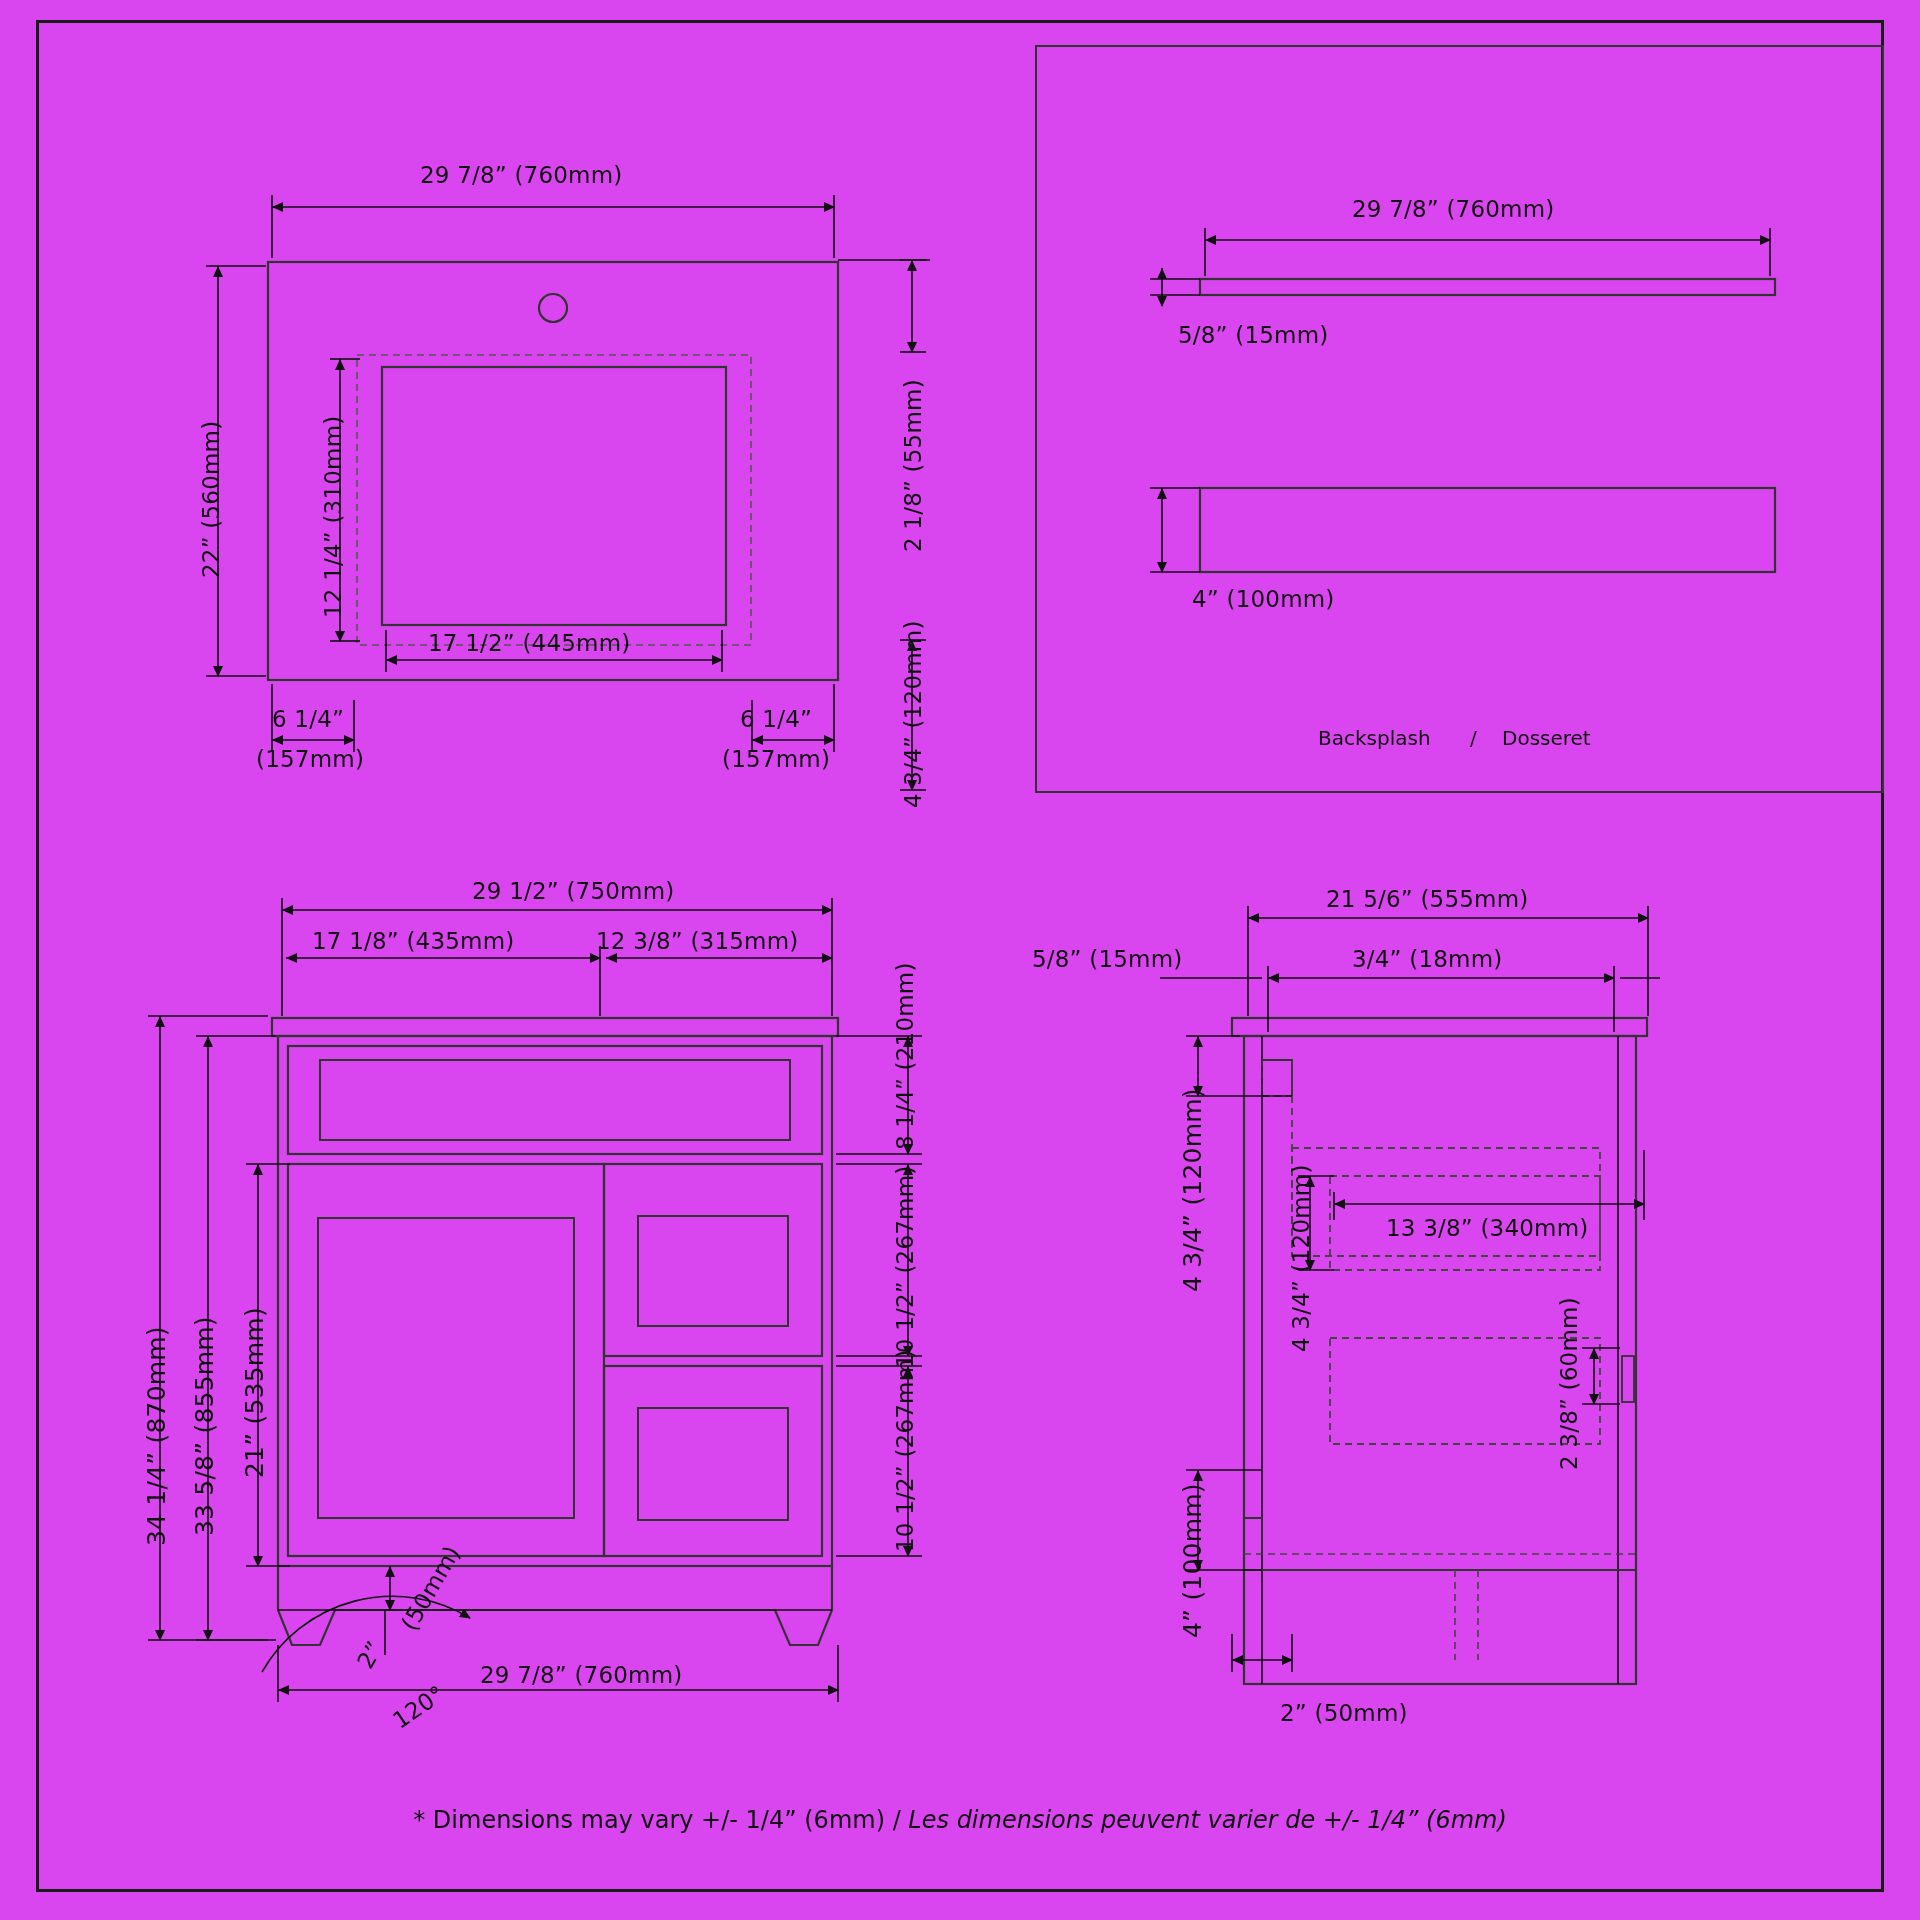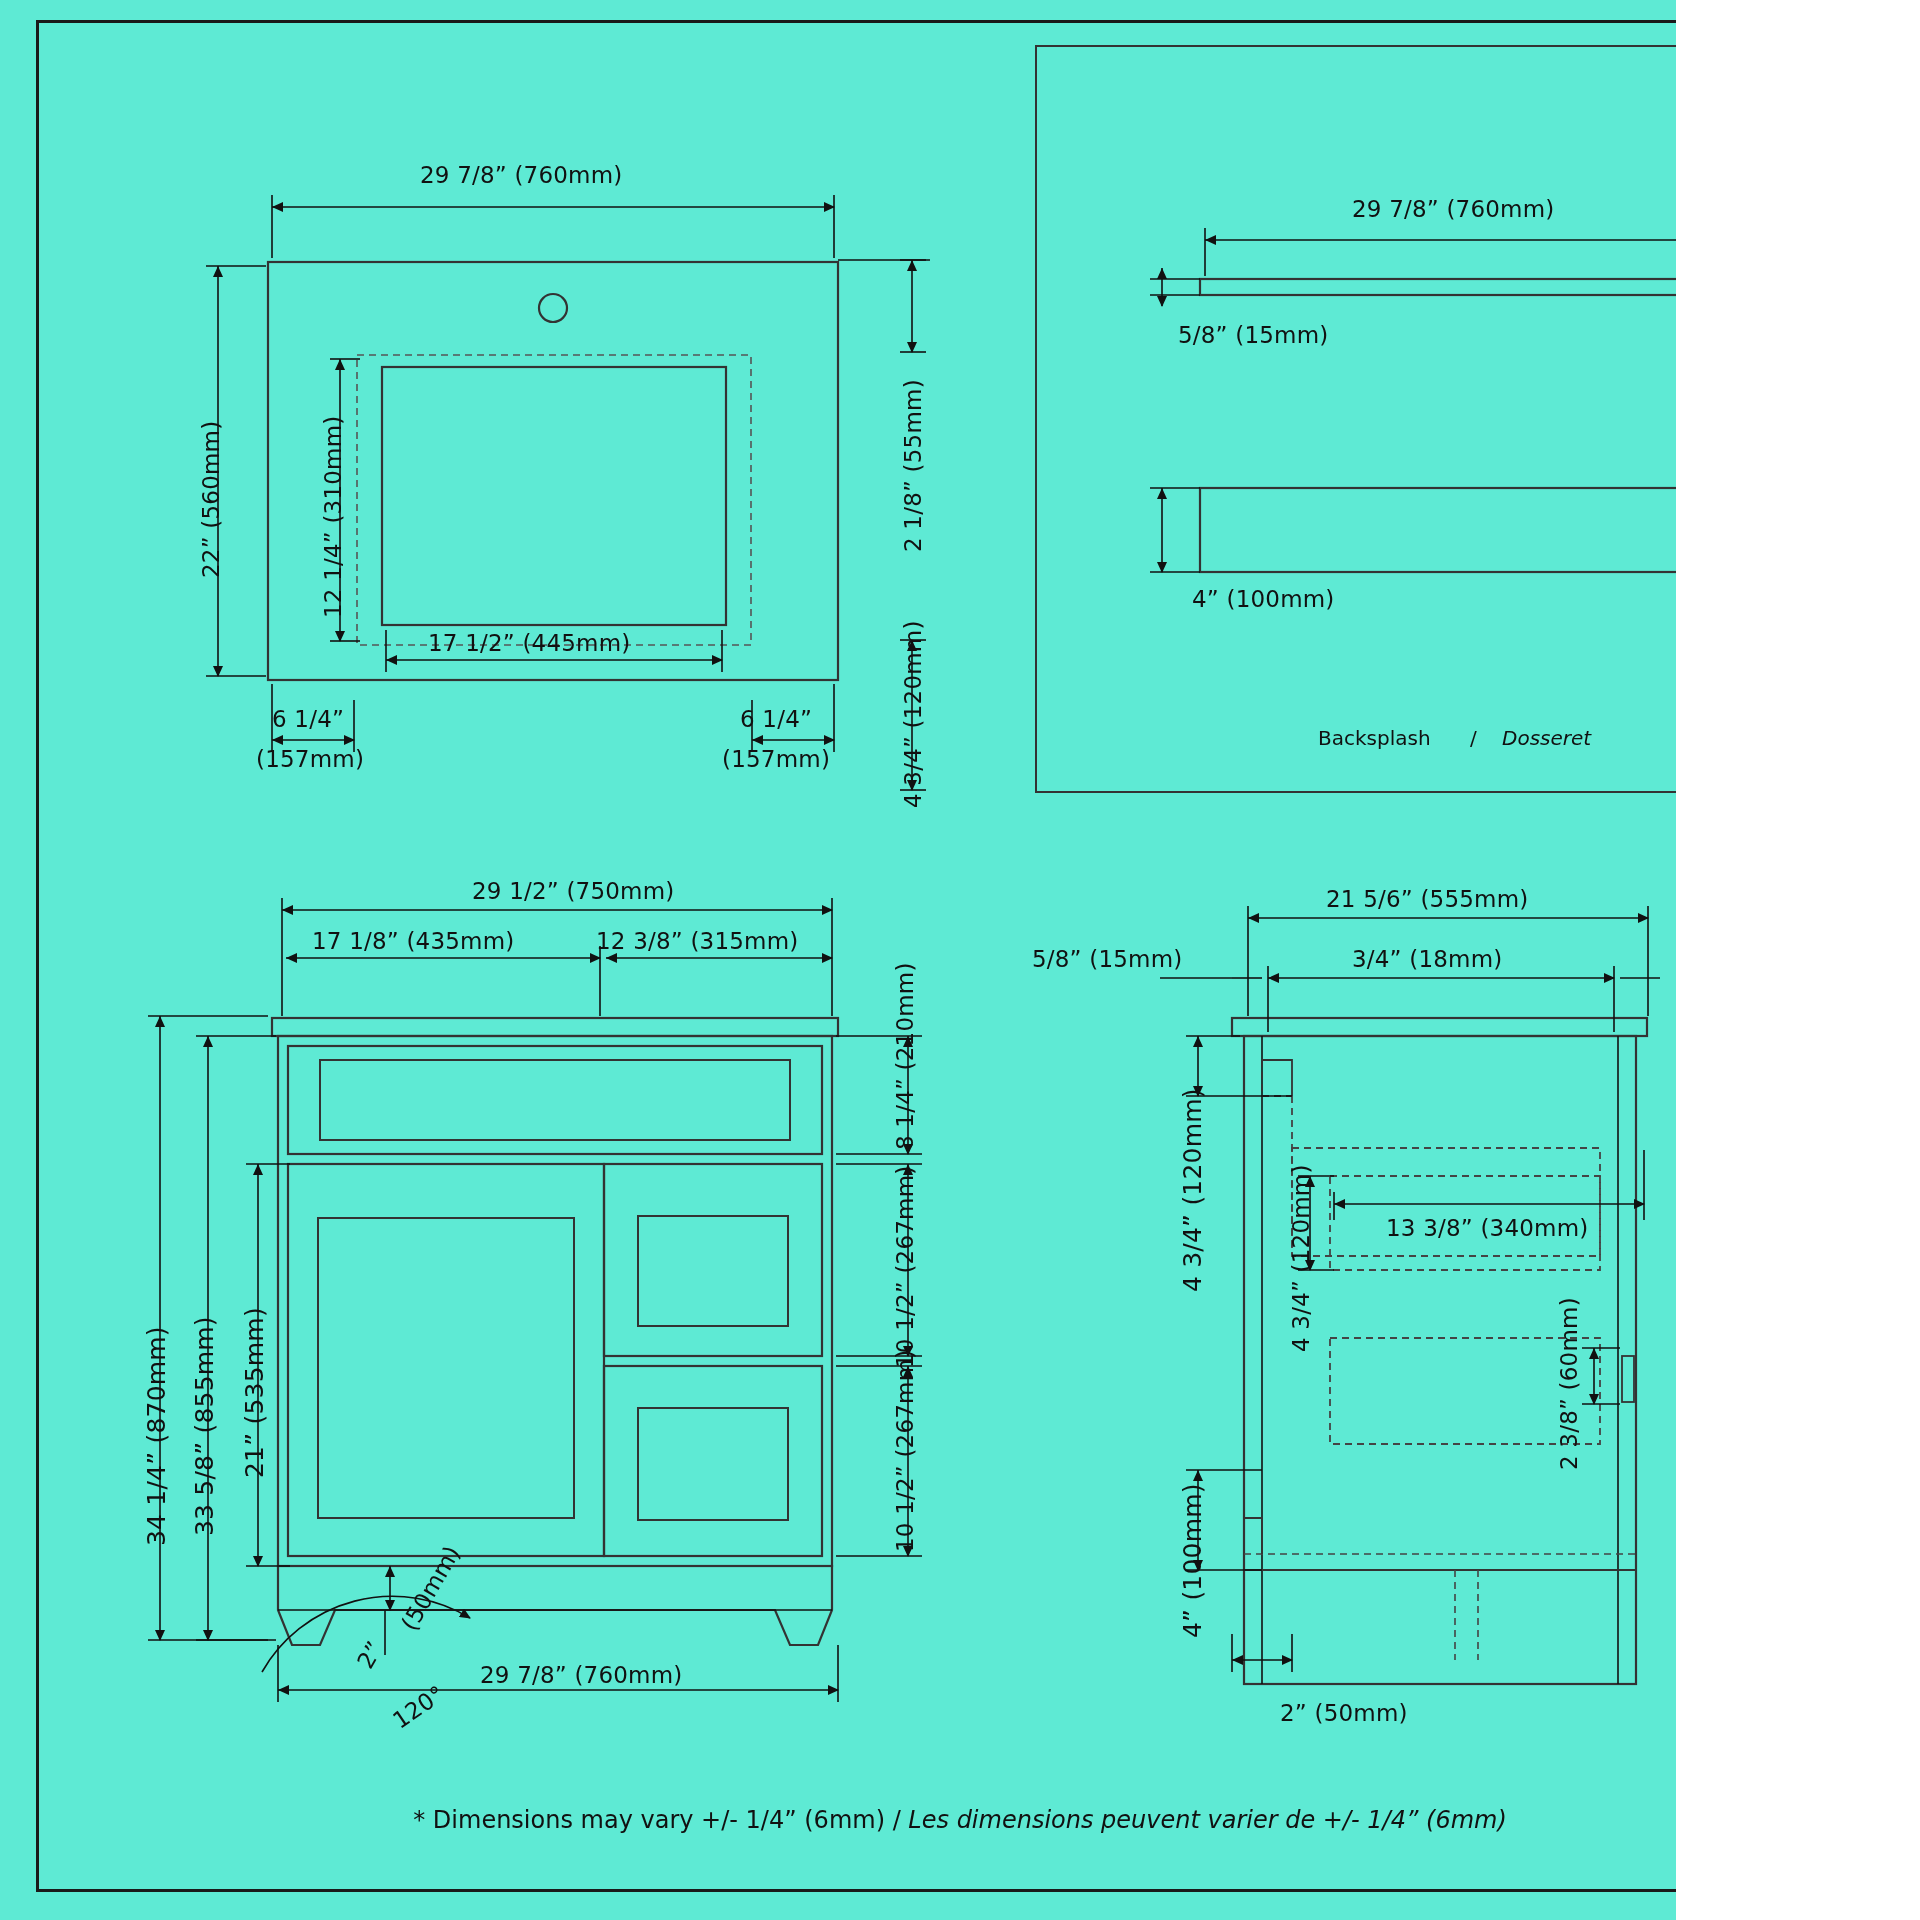--- a/index.html
+++ b/index.html
@@ -5,23 +5,23 @@
   html, body {
     margin: 0;
     padding: 0;
     background: #ffffff;
   }
   body {
     font-family: "DejaVu Sans", sans-serif;
   }
   #sheet {
     position: relative;
-    width: 1676px;
+    width: 1920px;
     height: 1920px;
-    background: #5eead4;
+    background: #d946ef;
     overflow: hidden;
   }
   .frame {
     position: absolute;
     left: 36px;
     top: 20px;
     width: 1848px;
     height: 1872px;
     border: 3px solid #1a1a1a;
     box-sizing: border-box;
@@ -42,21 +42,21 @@
   .lbl {
     position: absolute;
     font-family: "DejaVu Sans", sans-serif;
     font-size: 23px;
     color: #111111;
     white-space: nowrap;
     letter-spacing: 0.2px;
   }
   .lbl.big { font-size: 25px; }
   .rot90 { transform-origin: left top; transform: rotate(-90deg); }
-  .italic { font-style: italic; }
+  .italic { }
   .footer {
     position: absolute;
     width: 1848px;
     left: 36px;
     top: 1806px;
     text-align: center;
     font-size: 24px;
     color: #111111;
     font-family: "DejaVu Sans", sans-serif;
   }

